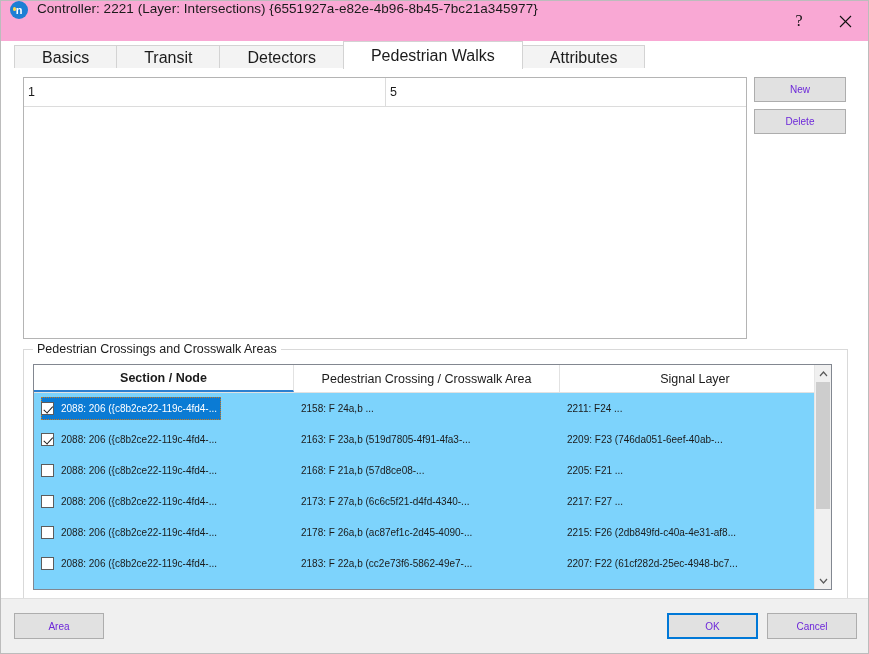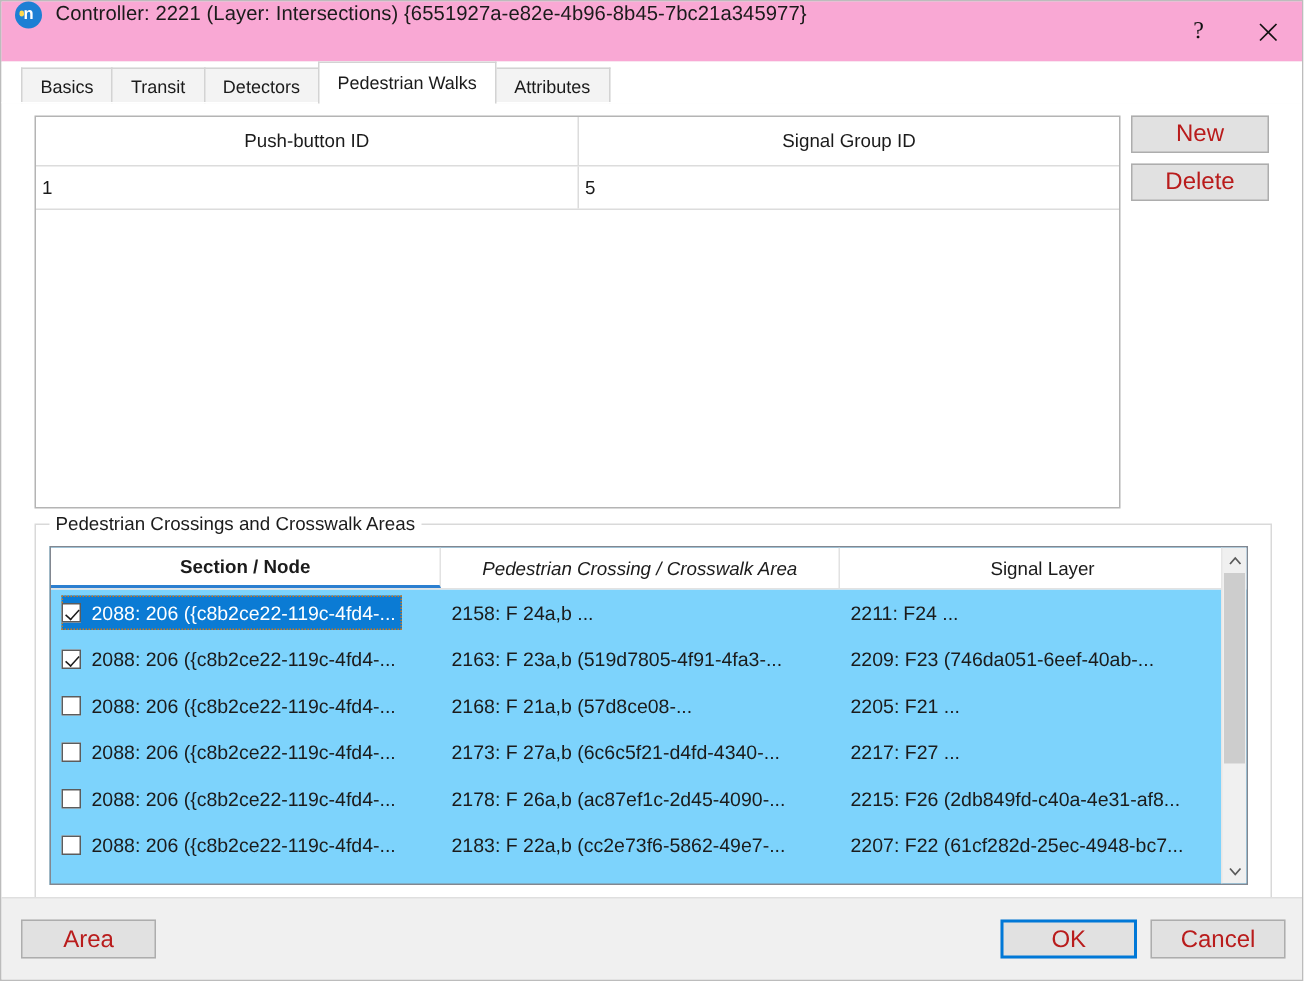--- a/index.html
+++ b/index.html
@@ -118,22 +118,22 @@
   .tabstrip::after {
     content: "";
     position: absolute;
     left: 0; right: 0; bottom: 0;
     height: 1px;
     background: #ffffff;
   }
   .tab {
     height: 24px;
     line-height: 24px;
-    padding: 0 12px;
-    font-size: 12px;
+    padding: 0 27px;
+    font-size: 16px;
     color: #1b1b1b;
     background: #f3f3f3;
     border: 1px solid #d3d3d3;
     border-bottom: none;
     margin-right: -1px;
     position: relative;
     box-sizing: border-box;
     white-space: nowrap;
     cursor: default;
   }
@@ -212,22 +212,22 @@
     top: 0;
     width: 92px;
   }
   .btn {
     display: block;
     width: 92px;
     height: 25px;
     background: #e1e1e1;
     border: 1px solid #adadad;
     font-family: "Liberation Sans", sans-serif;
-    font-size: 16px;
-    color: #b91c1c;
+    font-size: 10px;
+    color: #6d28d9;
     box-sizing: border-box;
     cursor: default;
     padding: 0;
     line-height: 23px;
     text-align: center;
   }
   .side-buttons .btn + .btn { margin-top: 7px; }
 
   
   .groupbox {
@@ -278,33 +278,33 @@
     box-sizing: border-box;
     height: 100%;
     border-right: 1px solid #e2e2e2;
     position: relative;
   }
   .lvh-cell.sorted {
     font-weight: bold;
     border-bottom: 2px solid #2b7fd0;
   }
   .lvh-c1 { width: 260px; }
-  .lvh-c2 { width: 266px; font-style: italic; }
+  .lvh-c2 { width: 266px; }
   .lvh-c3 { flex: 1; border-right: none; }
 
   .lv-rows {
     position: relative;
   }
   .lv-row {
     display: flex;
     height: 31px;
     align-items: center;
   }
   .lv-cell {
-    font-size: 13px;
+    font-size: 10px;
     color: #1b1b1b;
     white-space: nowrap;
     overflow: hidden;
     box-sizing: border-box;
     height: 100%;
     display: flex;
     align-items: center;
   }
   .lv-c1 {
     width: 260px;
@@ -449,24 +449,20 @@
     <div class="tab">Detectors</div>
     <div class="tab active">Pedestrian Walks</div>
     <div class="tab">Attributes</div>
   </div>
 
   <div class="content">
 
     <div class="top-area">
 
       <div class="grid">
-        <div class="grid-header">
-          <div class="gh-cell col1">Push-button ID</div>
-          <div class="gh-cell col2">Signal Group ID</div>
-        </div>
         <div class="grid-row">
           <div class="gr-cell col1">1</div>
           <div class="gr-cell col2">5</div>
         </div>
       </div>
 
       <div class="side-buttons">
         <button class="btn">New</button>
         <button class="btn">Delete</button>
       </div>

